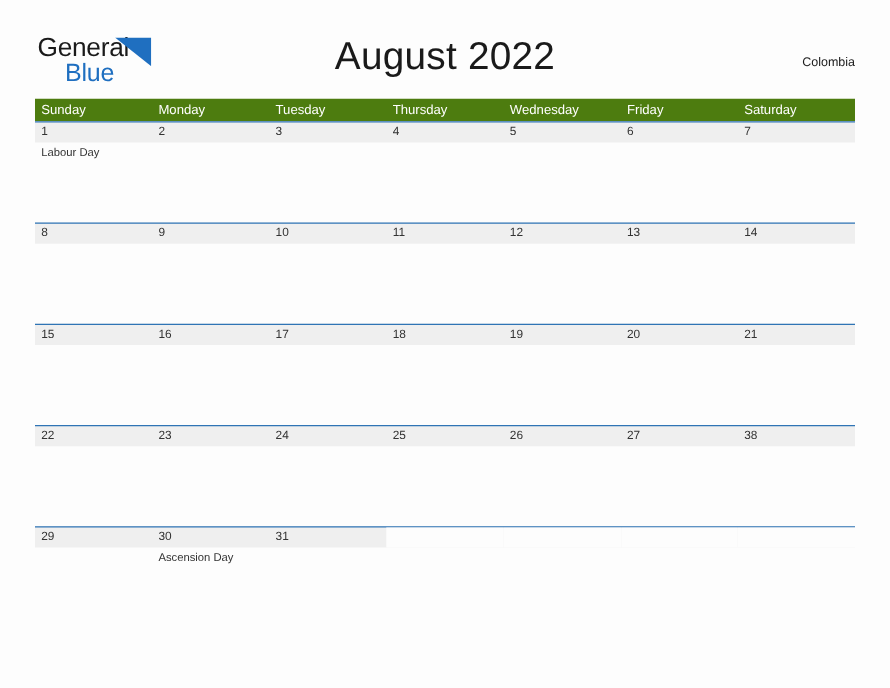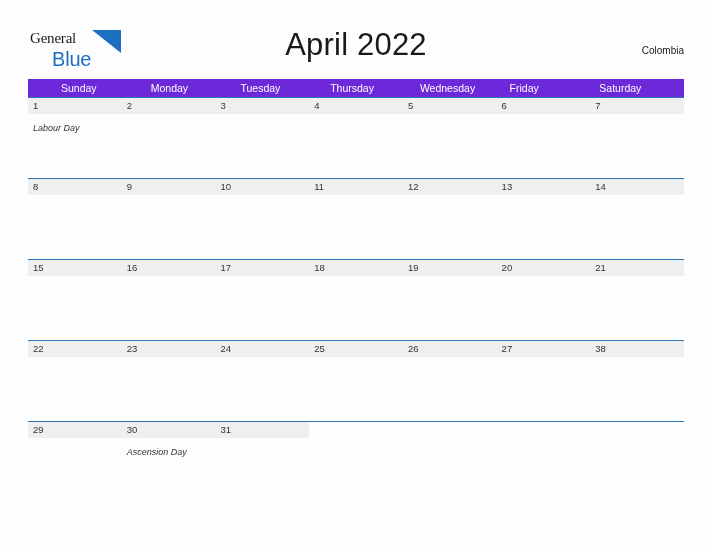--- a/index.html
+++ b/index.html
@@ -25,25 +25,25 @@
     position: absolute;
     left: 30px;
     top: 28px;
     width: 130px;
     height: 44px;
   }
   .logo-general {
     position: absolute;
     left: 0;
     top: 0;
-    font-size: 15px;
+    font-size: 21px;
     color: #1a1a1a;
     letter-spacing: -0.2px;
     line-height: 21px;
-    font-family: Liberation Serif, serif;
+    font-family: Liberation Sans, sans-serif;
   }
   .logo-blue {
     position: absolute;
     left: 22px;
     top: 21px;
     font-size: 20px;
     color: #1f6fc0;
     letter-spacing: -0.2px;
     line-height: 21px;
     font-family: "Liberation Sans", sans-serif;
@@ -81,23 +81,22 @@
   
   .calendar {
     position: absolute;
     left: 28px;
     top: 79px;
     width: 656px;
   }
 
   .weekday-row {
     display: flex;
-    background: #6d28d9;
+    background: #4d7c0f;
     height: 18px;
-    padding-left: 28px;
   }
   .weekday-cell {
     flex: 1 1 0;
     color: #ffffff;
     font-size: 10.5px;
     line-height: 18px;
     padding-left: 5px;
     box-sizing: border-box;
     overflow: hidden;
     white-space: nowrap;
@@ -132,24 +131,23 @@
     background: #fdfdfd;
   }
 
   .event-band {
     display: flex;
     height: 64px;
   }
   .event-cell {
     flex: 1 1 0;
     padding-left: 5px;
-    padding-top: 8px;
+    padding-top: 2px;
     box-sizing: border-box;
     overflow: hidden;
-    font-style: italic;
   }
   .event-text {
     font-size: 9px;
     color: #333333;
     line-height: 12px;
     display: block;
     white-space: nowrap;
   }
 </style>
 </head>
@@ -158,21 +156,21 @@
 <div class="page-header">
 
   <div class="logo">
     <span class="logo-general">General</span>
     <span class="logo-blue">Blue</span>
     <svg class="logo-triangle" viewBox="0 0 29 23">
       <polygon points="0,0 29,23 0,23" transform="rotate(180 14.5 11.5)" fill="#1f6fc0"></polygon>
     </svg>
   </div>
 
-  <h1 class="cal-title">April 2022</h1>
+  <h1 class="cal-title">August 2022</h1>
 
   <div class="cal-country">Colombia</div>
 
 </div>
 
 <div class="calendar">
 
   <div class="weekday-row">
     <div class="weekday-cell">Sunday</div>
     <div class="weekday-cell">Monday</div>

